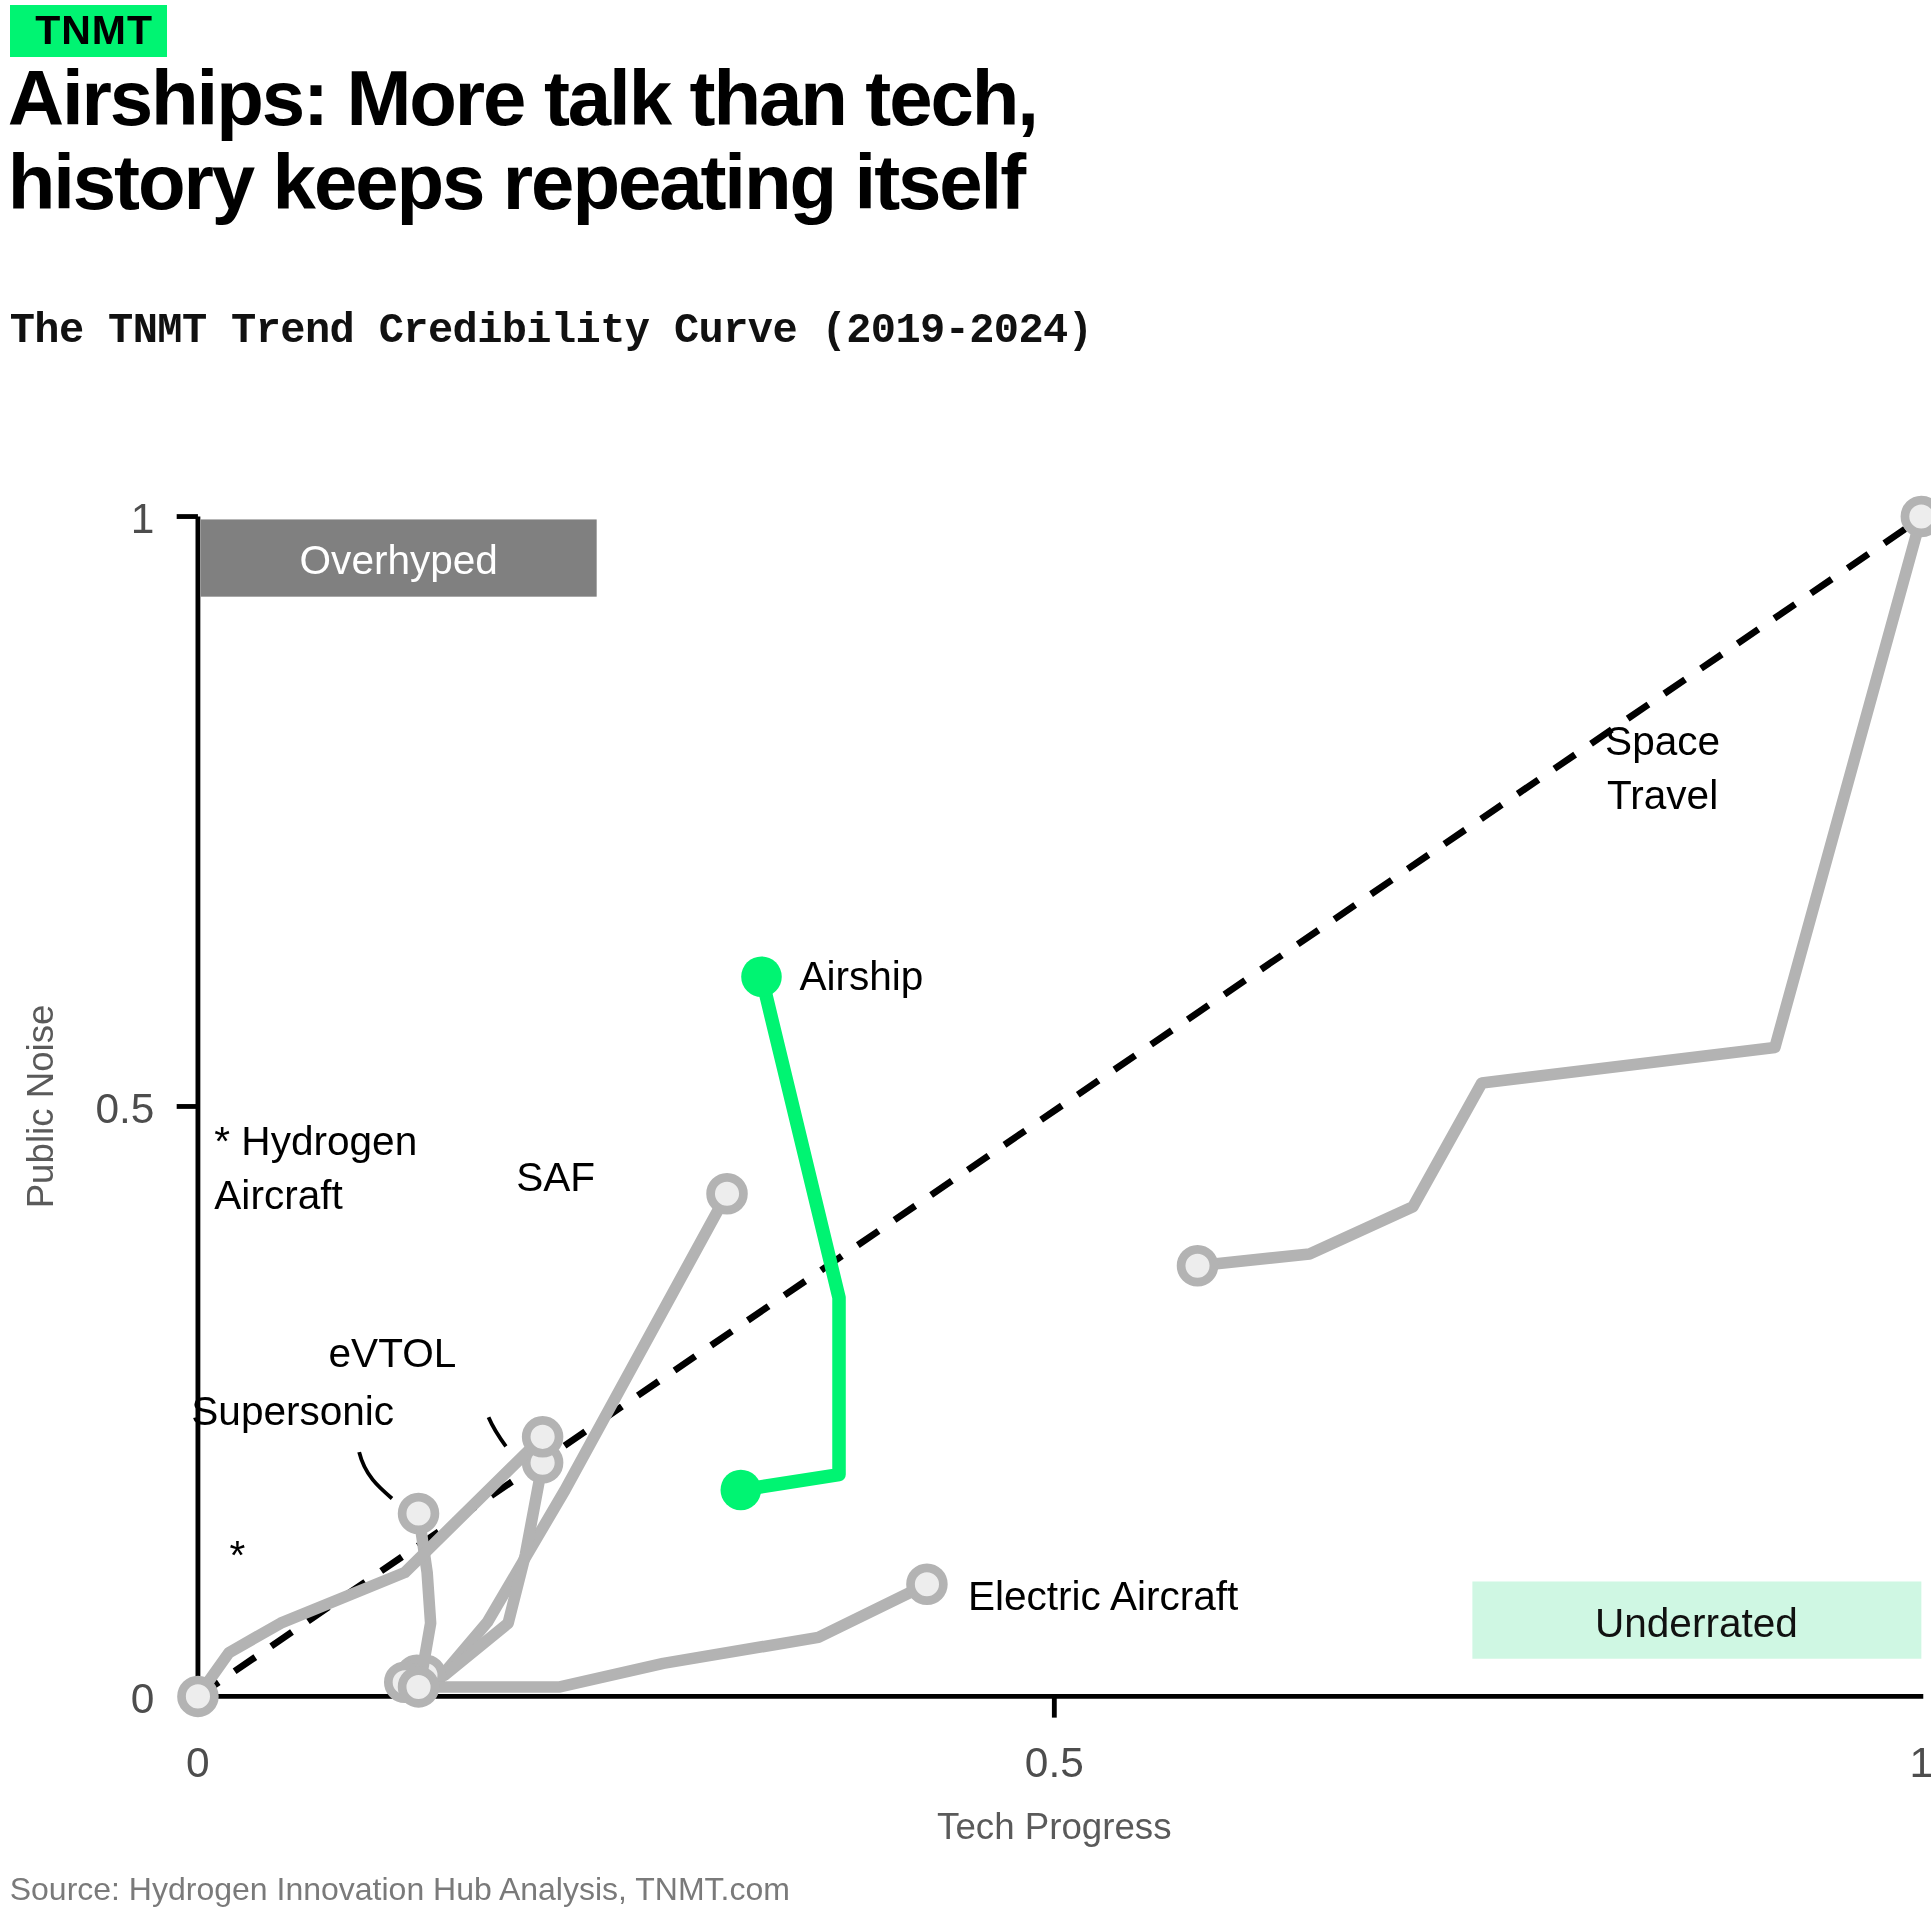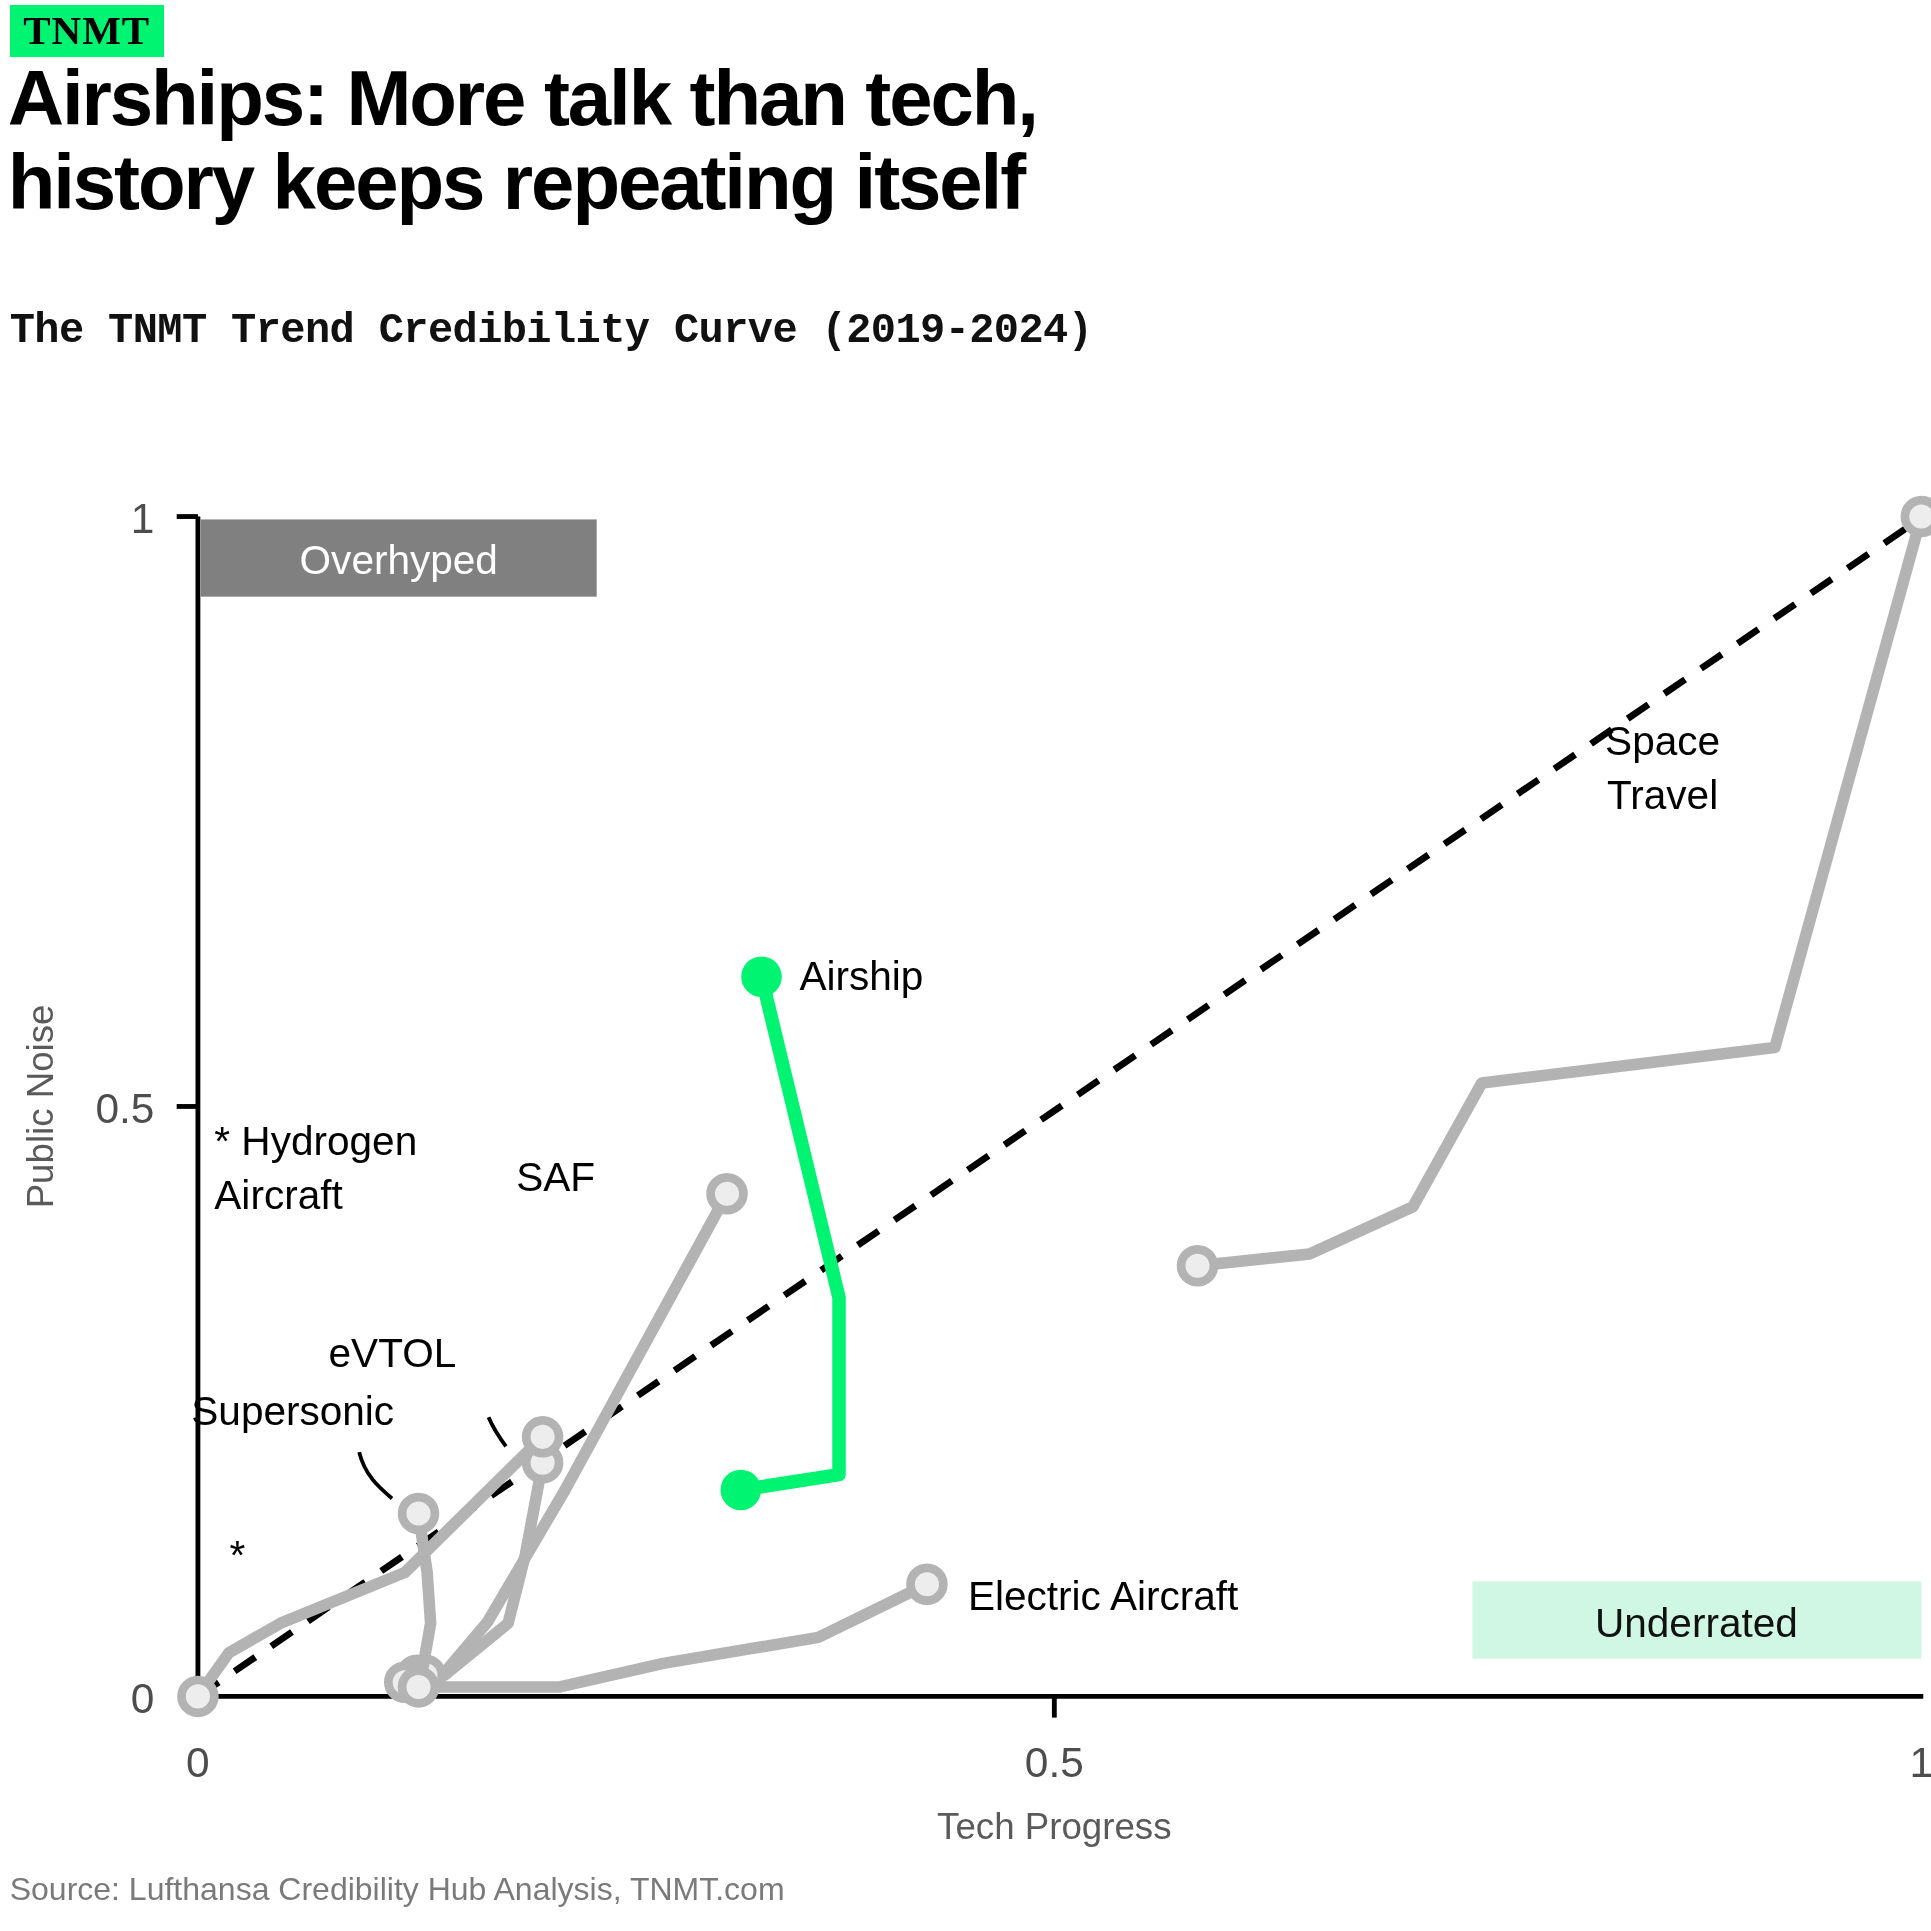--- a/index.html
+++ b/index.html
@@ -24,26 +24,27 @@
   
   .logo-badge {
     position: absolute;
     left: 9.7px;
     top: 4.8px;
     background: #00F472;
     padding: 4.8px 13.5px 6.8px 13.5px;
     line-height: 1;
   }
   .logo-badge span {
-    font-family: Liberation Serif, serif;
+    font-family: Liberation Sans, sans-serif;
     font-weight: 700;
     font-size: 41px;
     letter-spacing: 1px;
     color: #000000;
     display: inline-block;
+    margin-left: 12px;
   }
 
   .headline {
     position: absolute;
     left: 7.7px;
     top: 56px;
     width: 1690px;
     font-family: "Liberation Sans", sans-serif;
     font-weight: 700;
     font-size: 78px;
@@ -118,21 +119,21 @@
 
   <div class="logo-badge" style="background: rgb(0, 244, 114);">
     <span>TNMT</span>
   </div>
 
   <div class="headline">Airships: More talk than tech,
 history keeps repeating itself</div>
 
   <div class="subhead">The TNMT Trend Credibility Curve (2019-2024)</div>
 
-  <div class="source">Source: Lufthansa Credibility Hub Analysis, TNMT.com</div>
+  <div class="source">Source: Hydrogen Innovation Hub Analysis, TNMT.com</div>
 
   <svg id="plot-svg" width="1931" height="1931" viewBox="0 0 2000 2000">
 
     <rect id="zone-overhyped-rect" x="208" y="538" width="410" height="80" fill="#808080"></rect>
     <rect id="zone-underrated-rect" x="1525" y="1638" width="465" height="80" fill="#CFF7E3"></rect>
 
     <text id="zone-overhyped-label" class="zone-label-light" x="413" y="595" text-anchor="middle" fill="#ffffff">Overhyped</text>
     <text id="zone-underrated-label" class="zone-label-dark" x="1757" y="1695" text-anchor="middle" fill="#111111">Underrated</text>
 
     <line x1="205" y1="535" x2="205" y2="1757" stroke="#000000" stroke-width="5"></line>

